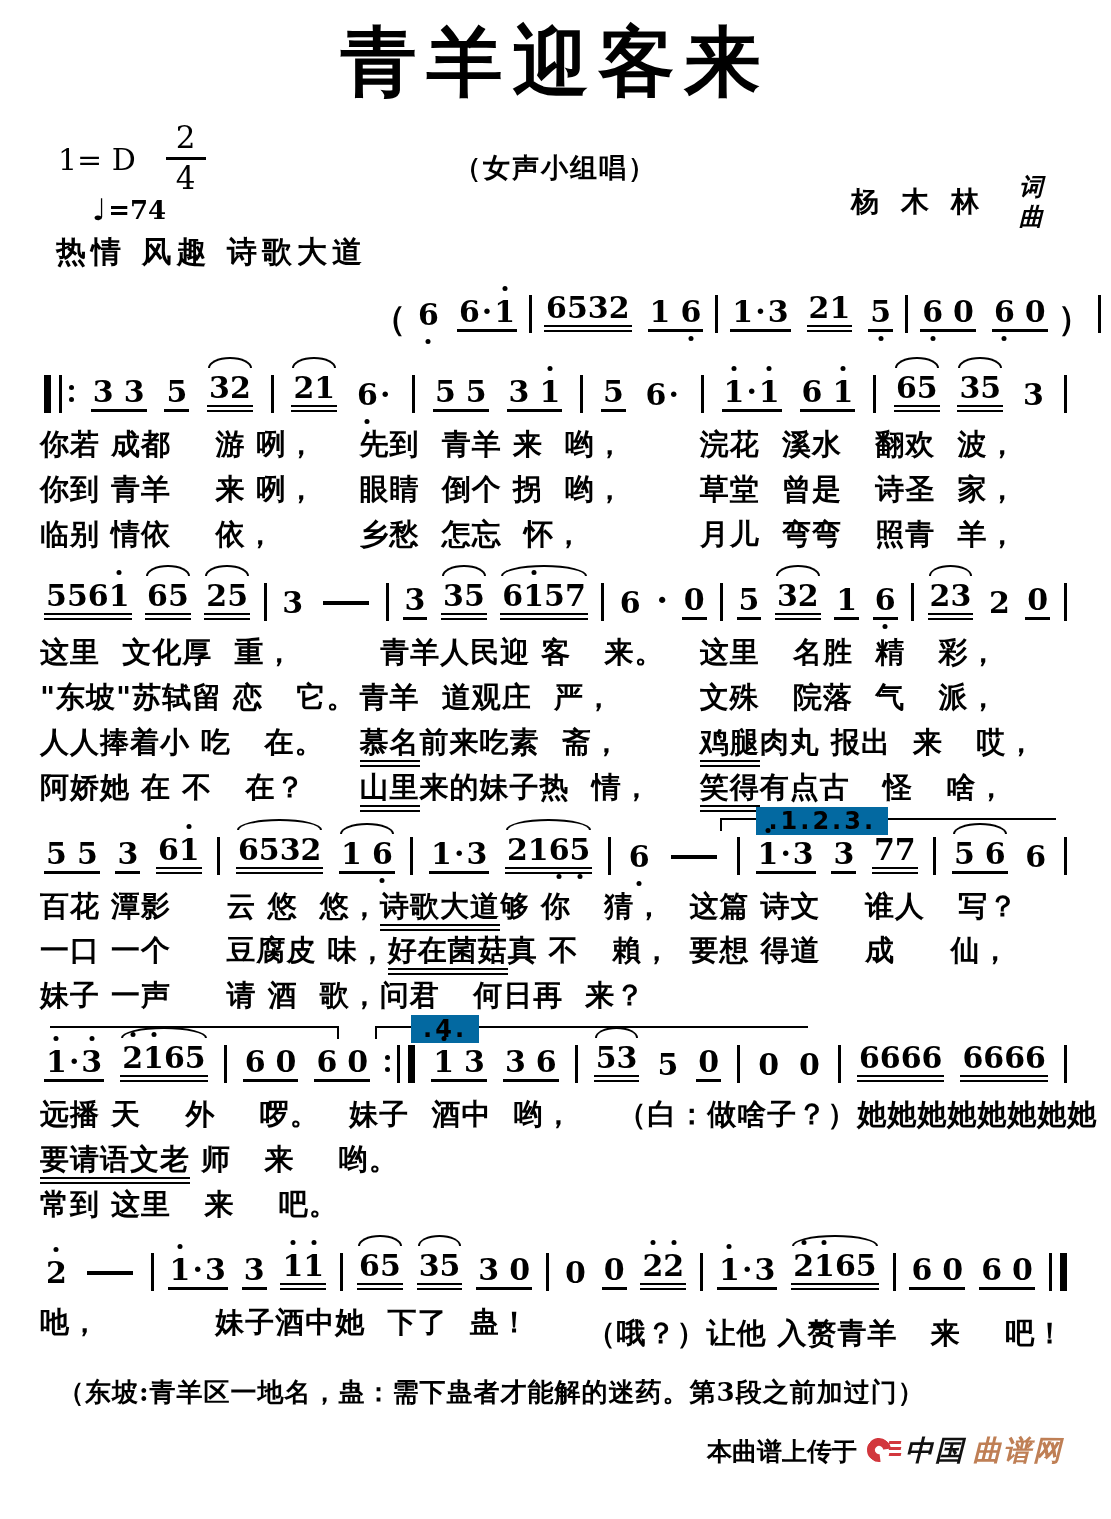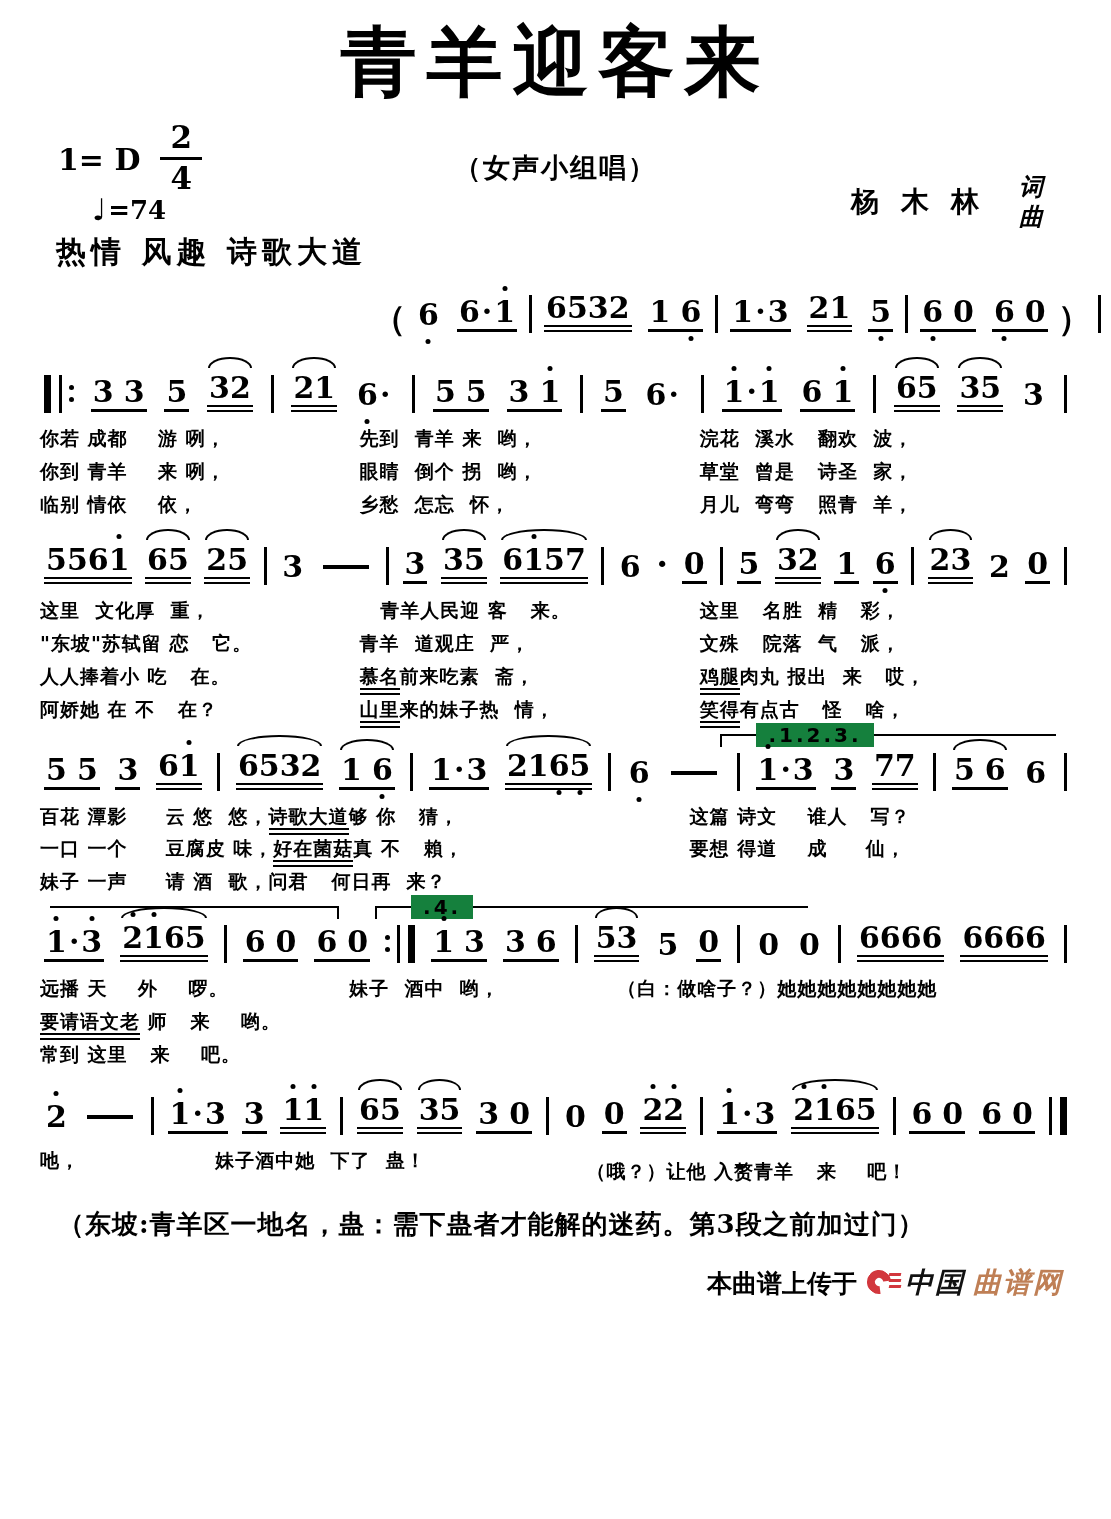--- a/index.html
+++ b/index.html
@@ -14,22 +14,22 @@
   .hdr { position:relative; height:252px; }
   .title {
     position:absolute; top:6px; left:0; width:100%; text-align:center;
     font-family:"DejaVu Serif", serif; font-weight:bold; font-size:76px;
     letter-spacing:10px; line-height:1.1;
   }
   .subtitle {
     position:absolute; top:136px; left:0; width:100%; text-align:center;
     font-size:27px; font-weight:600; letter-spacing:2px;
   }
-  .keyblock { position:absolute; left:18px; top:106px; display:flex; align-items:flex-start; gap:20px;
-    font-family:"DejaVu Serif", serif; font-size:30px; font-weight:700; }
+  .keyblock { position:absolute; left:18px; top:106px; display:flex; align-items:flex-start; gap:30px;
+    font-family:"DejaVu Serif", serif; font-size:30px; font-weight:400; }
   .keylabel { margin-top:22px; }
   .frac { display:inline-flex; flex-direction:column; align-items:center; font-size:31px; line-height:1.15; }
   .frac .num { border-bottom:3px solid #000; padding:0 10px 1px; }
   .frac .den { padding-top:1px; }
   .tempo { position:absolute; left:52px; top:178px; font-size:26px; font-weight:600;
     font-family:"DejaVu Serif", serif; display:flex; align-items:center; gap:2px; }
   .tempo .notechar { font-size:30px; }
   .composer { position:absolute; right:28px; top:158px; display:flex; align-items:center; gap:18px; }
   .composer .cname { font-size:28px; font-weight:600; letter-spacing:22px; font-family:"DejaVu Serif", serif; }
   .composer .roles { display:flex; flex-direction:column; font-size:24px; font-weight:600; line-height:1.25;
@@ -64,31 +64,31 @@
   .b-thick { width:7px;  background:#000; height:38px; margin:0 4px 10px; }
   .rdots { display:flex; flex-direction:column; gap:7px; margin:0 3px 21px; }
   .rdots i { width:5px; height:5px; border-radius:50%; background:#000; }
   .dash { width:46px; height:4px; background:#000; margin:0 8px 26px; }
   .paren { font-size:34px; margin:0 2px 8px; font-weight:600; }
   .durdot { font-size:34px; margin:0 4px 14px; }
 
   
   .lyrics { margin-top:2px; }
   .lyric-row { display:flex; margin-bottom:10px; }
-  .lyric-col { white-space:pre; font-size:19px; font-weight:600; letter-spacing:1px; line-height:1.2; }
+  .lyric-col { white-space:pre; font-size:29px; font-weight:600; letter-spacing:1px; line-height:1.2; }
   .lu { border-bottom:7px double #000; padding-bottom:1px; }
 
   
   .system { position:relative; margin-top:13px; }
   .system .m-row { margin-bottom:4px; }
   .volta { position:absolute; height:13px; border-top:2.5px solid #000; top:0; }
   .volta.cl { border-left:2.5px solid #000; }
   .volta.cr { border-right:2.5px solid #000; }
-  .volta .vlabel { position:absolute; top:-13px; left:34px; background:#15803d; padding:0 12px;
-    font-size:20px; font-weight:600; letter-spacing:3px; font-family:"DejaVu Sans", sans-serif; }
+  .volta .vlabel { position:absolute; top:-13px; left:34px; background:#0369a1; padding:0 12px;
+    font-size:24px; font-weight:600; letter-spacing:3px; font-family:"DejaVu Sans", sans-serif; }
   .system.braced .m-row { margin-top:8px; }
 
   
   .footnote { margin-top:24px; padding-left:18px; font-size:26px; font-weight:600;
     font-family:"DejaVu Serif", serif; letter-spacing:1px; }
   .sitebar { margin-top:22px; display:flex; justify-content:flex-end; align-items:center; gap:10px; padding-right:8px; }
   .sitebar .prefix { font-size:25px; font-weight:600; }
   .logo { display:flex; align-items:center; gap:8px; }
   .lgmark { position:relative; width:30px; height:30px; flex:0 0 auto; }
   .lgmark .cshape { position:absolute; left:0; top:2px; width:24px; height:24px; border-radius:50%;

